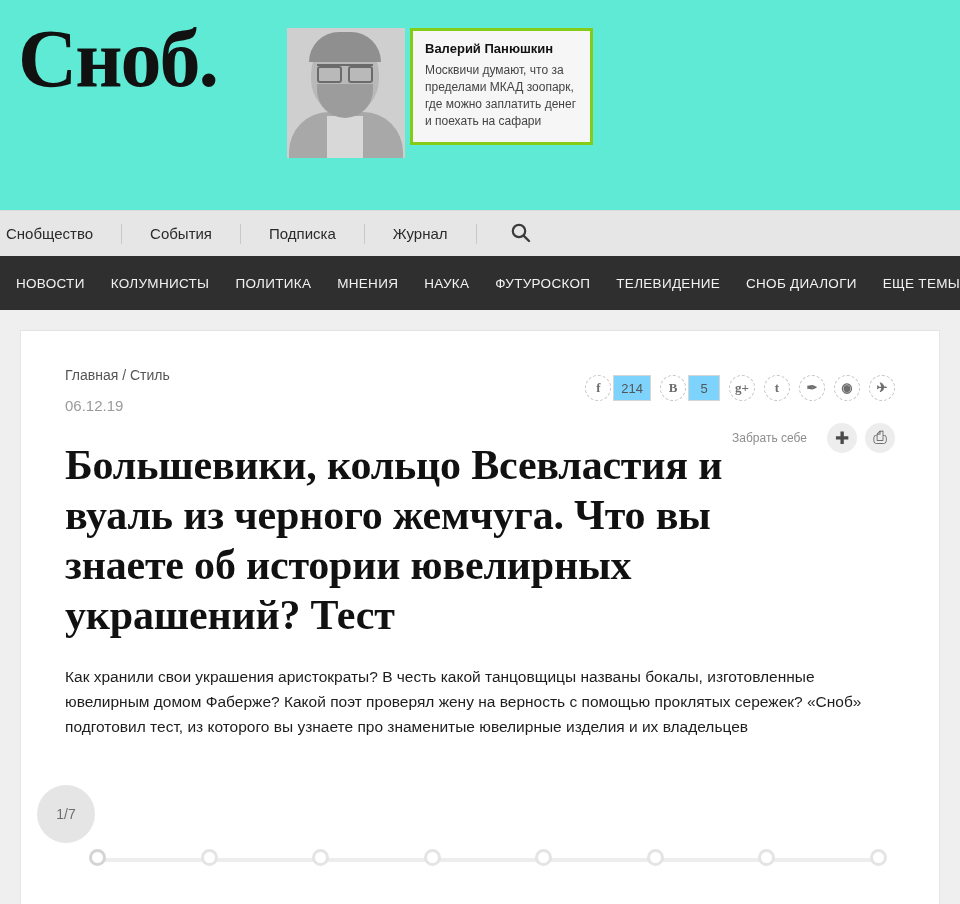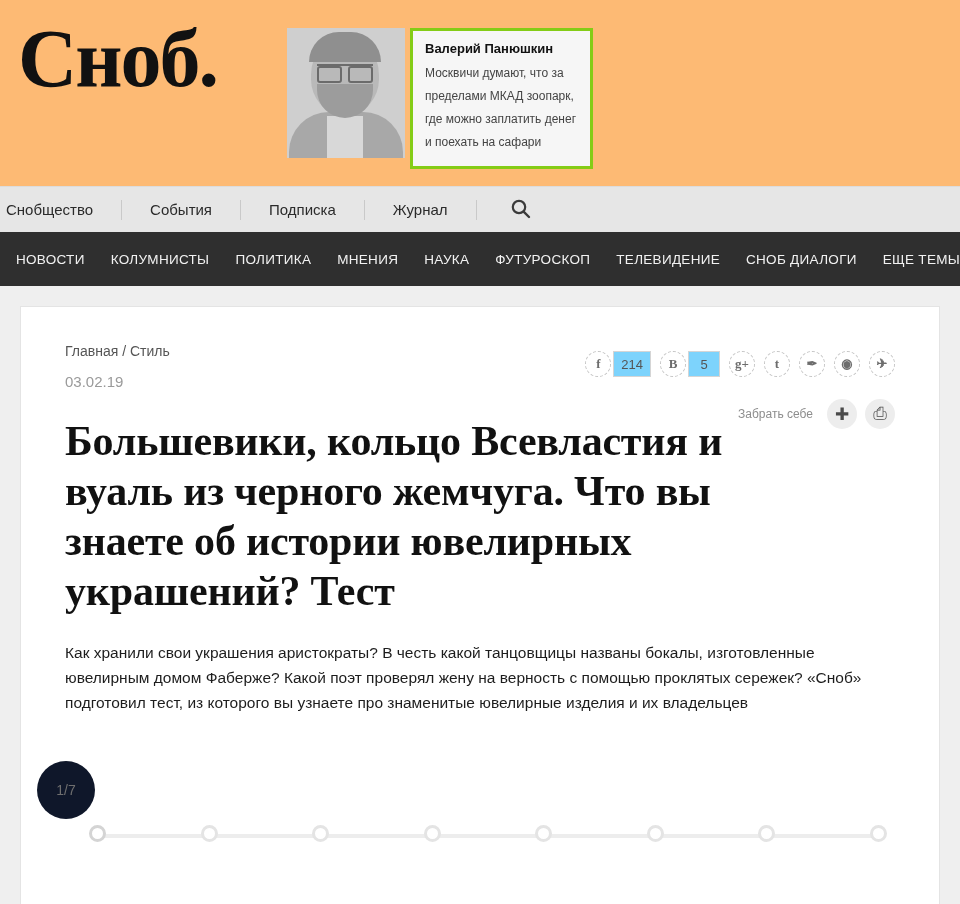--- a/index.html
+++ b/index.html
@@ -11,22 +11,22 @@
     width: 960px;
     height: 904px;
     overflow: hidden;
     font-family: "Liberation Sans", sans-serif;
     color: #222;
   }
 
   
   .top-header {
     position: relative;
-    height: 186px;
-    background: #fdba74;
+    height: 210px;
+    background: #5eead4;
   }
   .logo {
     position: absolute;
     left: 18px;
     top: 18px;
     font-family: "Liberation Serif", serif;
     font-size: 82px;
     font-weight: bold;
     letter-spacing: -2px;
     color: #111;
@@ -117,21 +117,21 @@
     box-sizing: border-box;
   }
   .promo-card .name {
     font-size: 13px;
     font-weight: bold;
     color: #111;
     margin-bottom: 6px;
   }
   .promo-card .text {
     font-size: 12px;
-    line-height: 23px;
+    line-height: 17px;
     color: #444;
   }
 
   
   .nav-grey {
     height: 46px;
     background: #e6e6e6;
     border-top: 1px solid #dcdcdc;
     display: flex;
     align-items: center;
@@ -250,21 +250,21 @@
   .grab-row {
     position: absolute;
     right: 44px;
     top: 92px;
     display: flex;
     align-items: center;
   }
   .grab-label {
     font-size: 12px;
     color: #8d8d8d;
-    margin-right: 6px;
+    margin-right: 12px;
   }
   .grab-btn {
     width: 30px;
     height: 30px;
     border-radius: 50%;
     background: #ededed;
     display: flex;
     align-items: center;
     justify-content: center;
     margin-left: 8px;
@@ -297,21 +297,21 @@
     position: relative;
     height: 110px;
   }
   .step-badge {
     position: absolute;
     left: -28px;
     top: 0;
     width: 58px;
     height: 58px;
     border-radius: 50%;
-    background: #0f172a;
+    background: #e5e5e5;
     display: flex;
     align-items: center;
     justify-content: center;
     font-size: 14px;
     color: #6f6f6f;
   }
   .step-line {
     position: absolute;
     left: 32px;
     right: 16px;
@@ -386,21 +386,21 @@
   <div class="item more">
     <span>ЕЩЕ ТЕМЫ</span>
 
   </div>
 </div>
 
 <div class="page-wrap">
   <div class="article">
 
     <div class="breadcrumb">Главная / Стиль</div>
-    <div class="date">03.02.19</div>
+    <div class="date">06.12.19</div>
 
     <div class="share-row">
       <div class="share-group">
         <div class="share-btn">f</div>
         <div class="share-count">214</div>
       </div>
       <div class="share-group">
         <div class="share-btn">B</div>
         <div class="share-count">5</div>
       </div>

